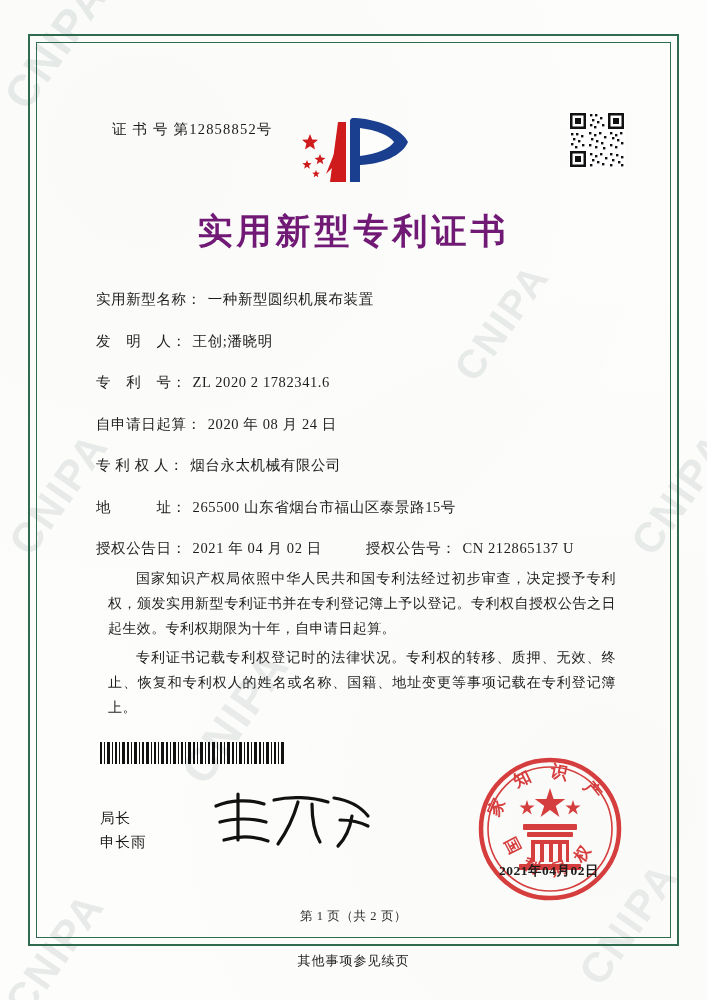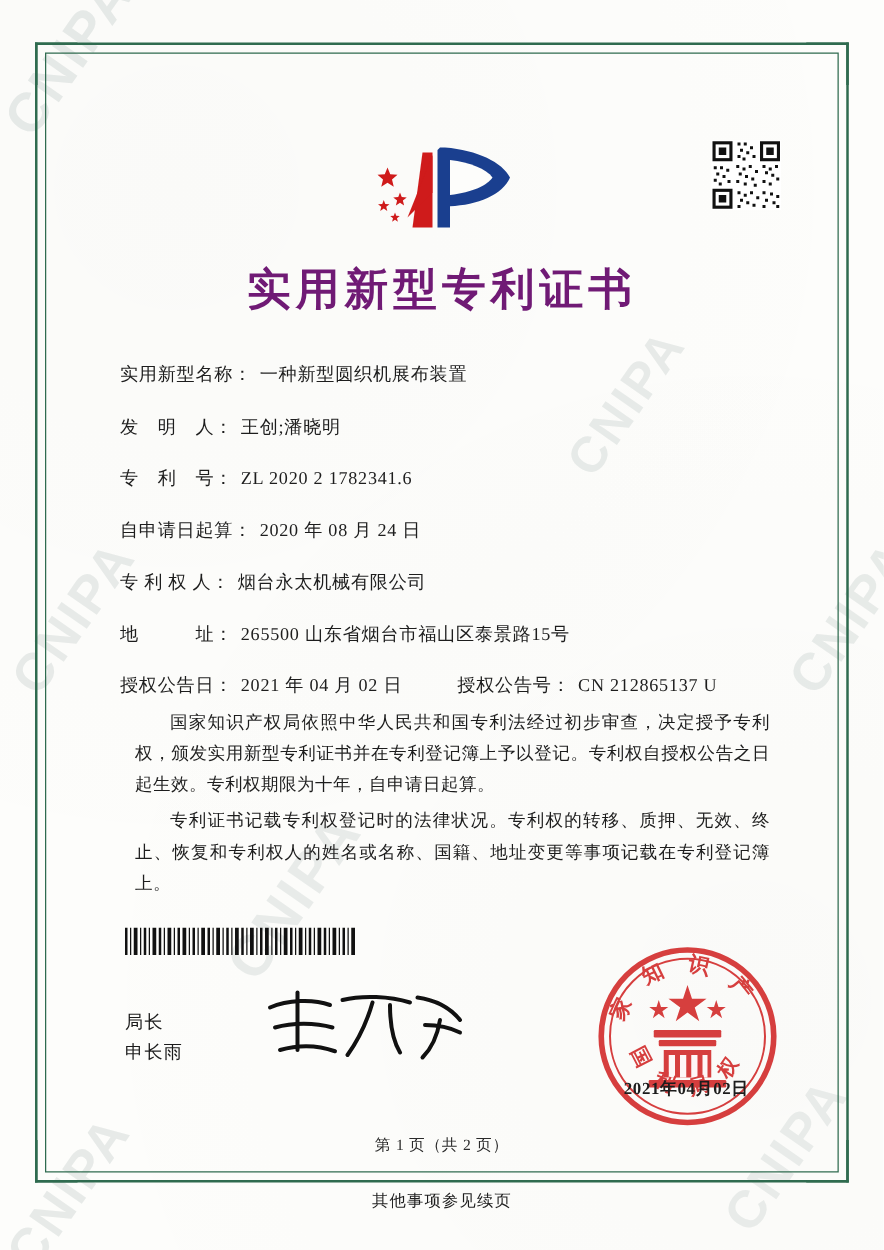--- a/index.html
+++ b/index.html
@@ -257,20 +257,21 @@
   <div class="wm wm-6">CNIPA</div>
   <div class="wm wm-7">CNIPA</div>
 
   <div class="border-outer"></div>
   <div class="border-inner"></div>
   <div class="corner tl"></div>
   <div class="corner tr"></div>
   <div class="corner bl"></div>
   <div class="corner br"></div>
 
+  <div class="cert-no">证 书 号 第12858852号</div>
 
   <div class="qr">
     <svg viewBox="0 0 56 56" width="56" height="56" aria-hidden="true">
       <rect x="0" y="0" width="56" height="56" fill="#ffffff"></rect>
       <g fill="#111">
 
         <rect x="1" y="1" width="16" height="16"></rect>
         <rect x="3.5" y="3.5" width="11" height="11" fill="#fff"></rect>
         <rect x="6" y="6" width="6" height="6"></rect>
 

